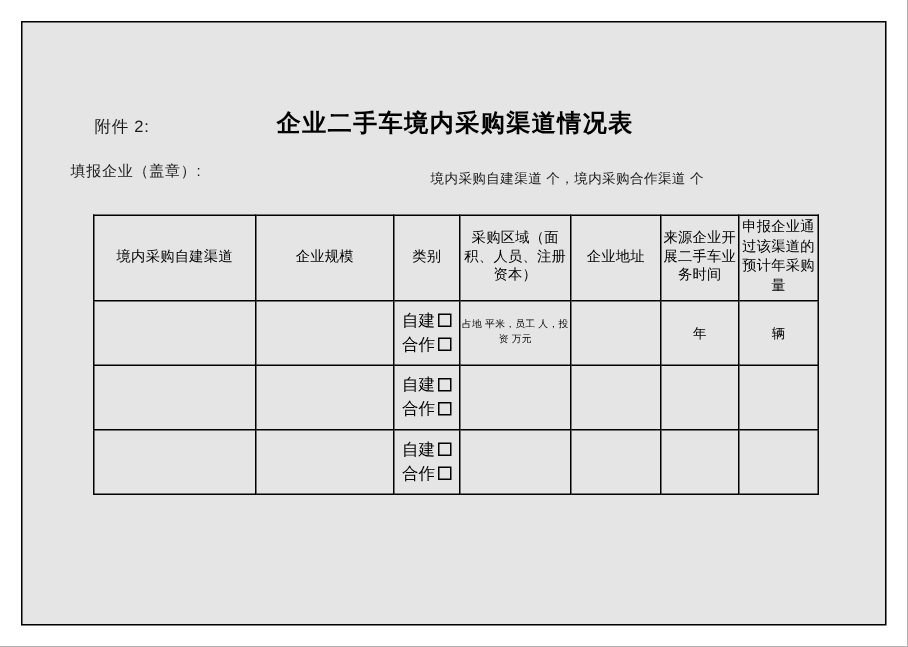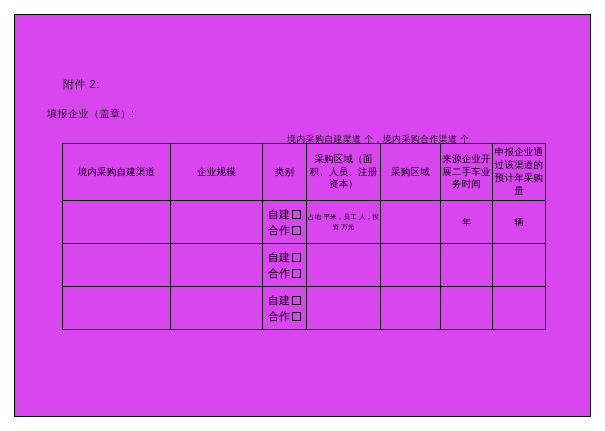--- a/index.html
+++ b/index.html
@@ -17,21 +17,21 @@
     background: #ffffff;
     overflow: hidden;
   }
   .sheet {
     position: absolute;
     left: 14px;
     top: 14px;
     width: 577px;
     height: 403px;
     border: 1px solid #000000;
-    background: #d946ef;
+    background: #e5e5e5;
     box-sizing: border-box;
   }
   .attach-label {
     position: absolute;
     left: 48px;
     top: 62px;
     font-size: 11px;
     color: #1a1a1a;
     letter-spacing: 0.5px;
   }
@@ -55,21 +55,20 @@
     letter-spacing: 0.5px;
   }
   .counts {
     position: absolute;
     left: 272px;
     top: 98px;
     font-size: 9px;
     color: #1a1a1a;
     letter-spacing: 0.3px;
     white-space: nowrap;
-    margin-top: 20px;
   }
   table.grid {
     position: absolute;
     left: 47px;
     top: 128px;
     width: 483px;
     border-collapse: collapse;
     table-layout: fixed;
   }
   table.grid td, table.grid th {
@@ -130,20 +129,21 @@
   .col7 { width: 53px; }
 </style>
 </head>
 <body>
 
 <div class="page">
   <div class="sheet">
 
     <div class="attach-label">附件 2:</div>
 
+    <div class="doc-title">企业二手车境内采购渠道情况表</div>
 
     <div class="subline">填报企业（盖章）:</div>
 
     <div class="counts">境内采购自建渠道       个，境内采购合作渠道       个</div>
 
     <table class="grid">
       <colgroup>
         <col class="col1">
           <col class="col2">
           <col class="col3">
@@ -151,21 +151,21 @@
         <col class="col5">
           <col class="col6">
           <col class="col7">
       </colgroup>
       <thead>
         <tr>
           <th>境内采购自建渠道</th>
           <th>企业规模</th>
           <th>类别</th>
           <th>采购区域（面积、人员、注册资本）</th>
-          <th>采购区域</th>
+          <th>企业地址</th>
           <th>来源企业开展二手车业务时间</th>
           <th>申报企业通过该渠道的预计年采购量</th>
         </tr>
       </thead>
       <tbody>
 
         <tr>
           <td></td>
           <td></td>
           <td class="cell-type">

